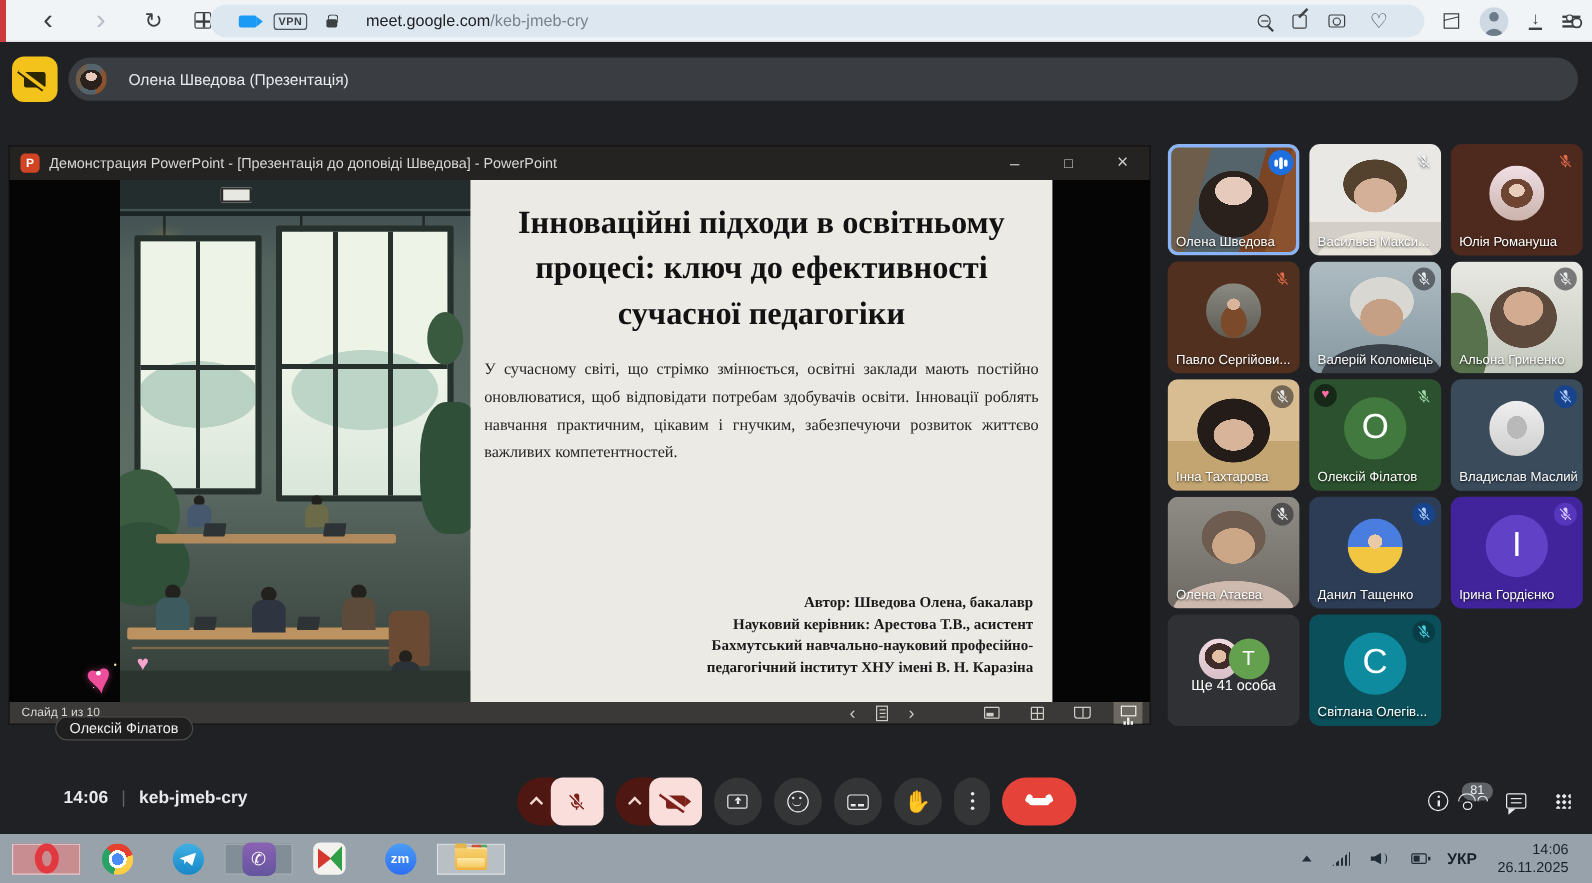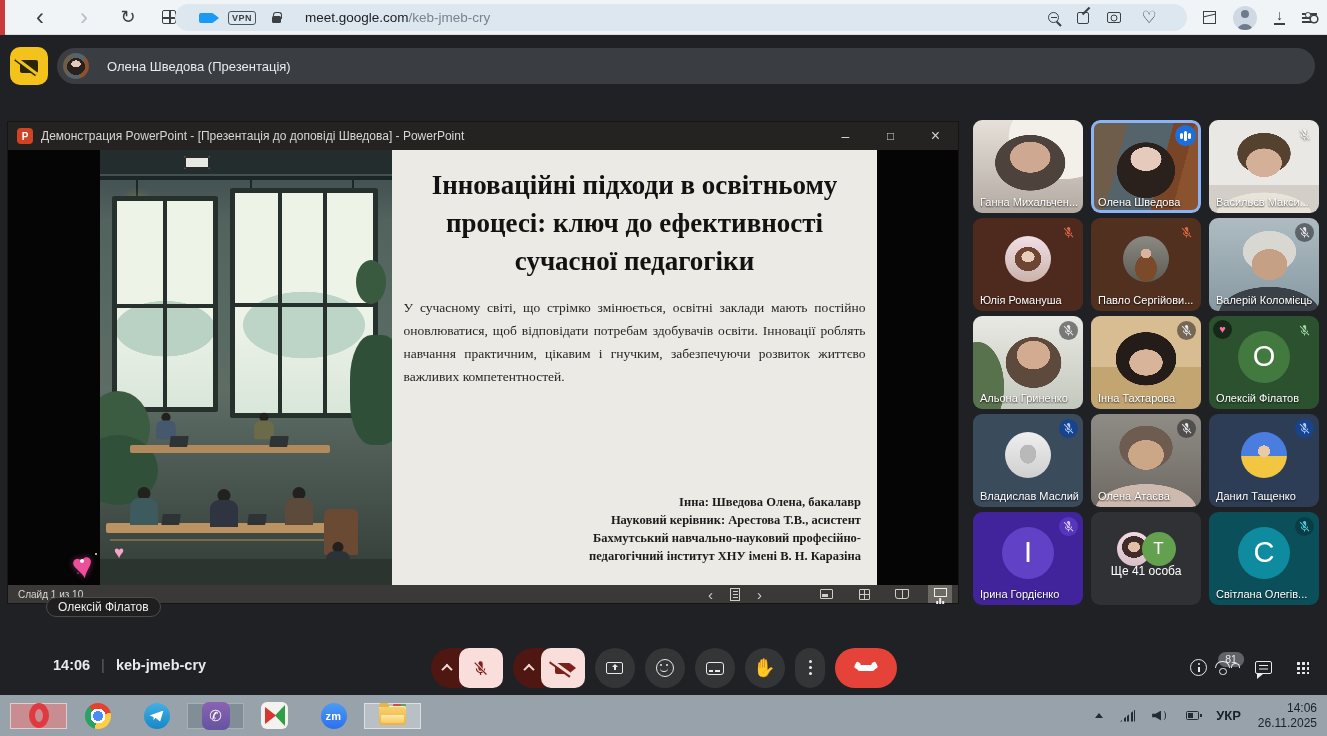--- a/index.html
+++ b/index.html
@@ -232,21 +232,21 @@
   .ic-telegram::before{content:"";position:absolute;left:6px;top:8px;width:14px;height:11px;background:#fff;clip-path:polygon(0 45%,100% 0,76% 100%,42% 66%,30% 88%,28% 58%)}
   .ic-viber{width:28px;height:28px;border-radius:7px;background:linear-gradient(180deg,#8a63b3,#64549e);display:flex;align-items:center;justify-content:center}
   .ic-viber::before{content:"✆";font-size:15px;color:#fff}
   .ic-abbyy{width:27px;height:27px;border-radius:6px;background:#f4f2ef;position:relative;overflow:hidden}
   .ic-abbyy::before{content:"";position:absolute;left:4px;top:5px;width:11px;height:17px;background:#d6372e;clip-path:polygon(0 0,100% 50%,0 100%)}
   .ic-abbyy::after{content:"";position:absolute;right:3px;top:3px;width:10px;height:21px;background:#2f9e44;clip-path:polygon(100% 0,0 50%,100% 100%)}
   .ic-zoom{width:26px;height:26px;border-radius:50%;background:linear-gradient(180deg,#4a9cf5,#2d6ff0);color:#fff;font-size:11px;font-weight:700;display:flex;align-items:center;justify-content:center;letter-spacing:.3px}
   .ic-explorer{width:27px;height:19px;position:relative;background:linear-gradient(180deg,#f7d271,#eeb23e);border-radius:2px 3px 3px 3px;box-shadow:inset 0 1px 0 rgba(255,255,255,.6)}
   .ic-explorer::before{content:"";position:absolute;left:0;top:-3px;width:10px;height:4px;background:#e8b54a;border-radius:2px 2px 0 0;box-shadow:13px 0 0 -1px #d04f3b,18px 0 0 -1px #58a55c}
   .ic-explorer::after{content:"";position:absolute;left:2px;right:2px;bottom:2px;height:8px;background:linear-gradient(180deg,#fde9a8,#f6c95f);border-radius:1px}
-  .tray{margin-left:auto;display:flex;align-items:center;gap:17px;padding-right:10px;color:#17222b}
+  .tray{margin-left:auto;display:flex;align-items:center;gap:17px;padding-right:20px;color:#17222b}
   .tray-chev{width:0;height:0;border-left:4.5px solid transparent;border-right:4.5px solid transparent;border-bottom:5.5px solid #202c36}
   .tray-sig{width:15px;height:12px;background:repeating-linear-gradient(90deg,#202c36 0 2px,transparent 2px 3.6px);clip-path:polygon(0 100%,100% 0,100% 100%)}
   .tray-vol{position:relative;width:15px;height:12px}
   .tray-vol::before{content:"";position:absolute;left:0;top:1px;width:9px;height:10px;background:#202c36;clip-path:polygon(0 32%,38% 32%,100% 0,100% 100%,38% 68%,0 68%)}
   .tray-vol::after{content:"";position:absolute;right:1px;top:1.5px;width:5px;height:9px;border-right:1.6px solid #202c36;border-radius:50%}
   .tray-bat{position:relative;width:13px;height:9px;border:1.5px solid #202c36;border-radius:1.5px;margin-left:2px}
   .tray-bat::before{content:"";position:absolute;right:-3.5px;top:1.5px;width:2px;height:3px;background:#202c36}
   .tray-bat::after{content:"";position:absolute;left:1px;top:1px;bottom:1px;width:5px;background:#202c36}
   .tray-lang{font-size:13px;font-weight:600}
   .tray-time{font-size:12px;line-height:15px;text-align:right}
@@ -336,21 +336,21 @@
           <div class="laptop" style="left:62px;bottom:60px"></div>
           <div class="laptop" style="left:148px;bottom:60px"></div>
           <div class="chairart"></div>
           <div class="fig" style="right:40px;bottom:8px;--c:#2b3338;transform:scale(.85)"></div>
           <div class="floor-sh"></div>
         </div>
         <div class="slide-textzone">
           <div class="slide-title">Інноваційні підходи в освітньому процесі: ключ до ефективності сучасної педагогіки</div>
           <div class="slide-body">У сучасному світі, що стрімко змінюється, освітні заклади мають постійно оновлюватися, щоб відповідати потребам здобувачів освіти. Інновації роблять навчання практичним, цікавим і гнучким, забезпечуючи розвиток життєво важливих компетентностей.</div>
           <div class="slide-author">
-            <div>Інна: Шведова Олена, бакалавр</div>
+            <div>Автор: Шведова Олена, бакалавр</div>
             <div>Науковий керівник: Арестова Т.В., асистент</div>
             <div>Бахмутський навчально-науковий професійно-</div>
             <div>педагогічний інститут ХНУ імені В. Н. Каразіна</div>
           </div>
         </div>
       </div>
     </div>
     <div class="ppt-statusbar">
       <span>Слайд 1 из 10</span>
       <span class="pptnav">
@@ -376,23 +376,20 @@
   </div>
 
   <div class="reaction">
     <span class="big-heart">♥</span>
     <span class="small-heart">♥</span>
     <span class="sparkle"></span>
   </div>
   <div class="react-pill">Олексій Філатов</div>
 
   <div class="pgrid">
-      <div class="tile p1">
-        <div class="label">Ганна Михальчен...</div>
-      </div>
       <div class="tile p2 speaking">
         <div class="speak-badge">
           <i></i>
           <i></i>
           <i></i>
         </div>
         <div class="label">Олена Шведова</div>
       </div>
       <div class="tile p3">
         <div class="mute plain">

